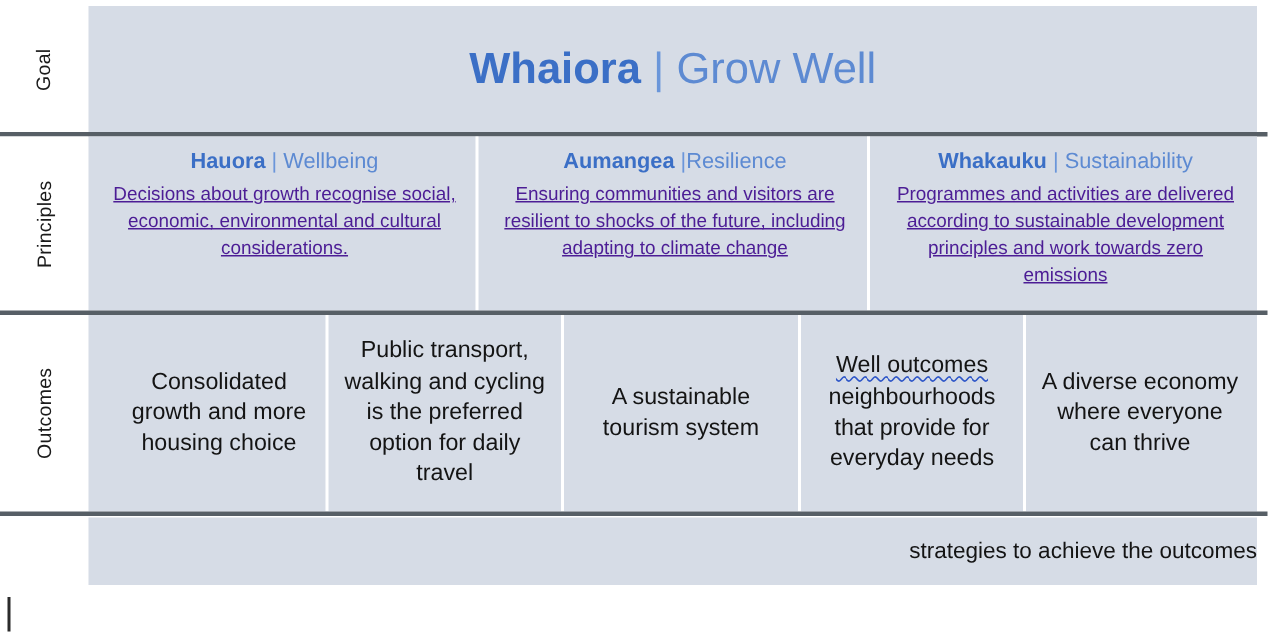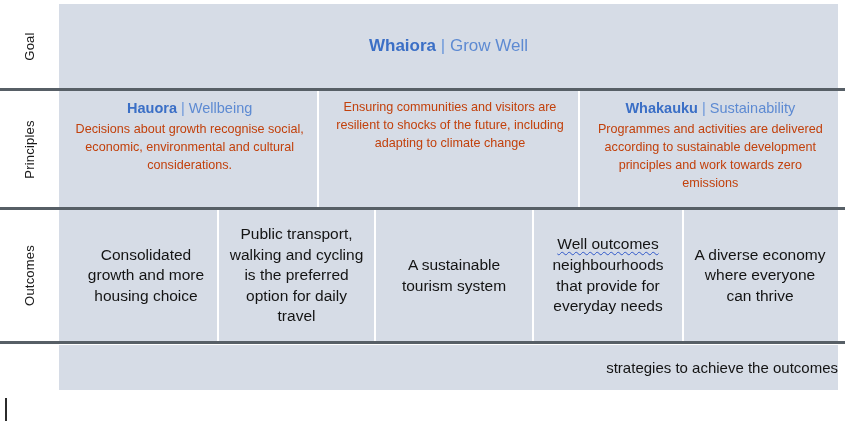--- a/index.html
+++ b/index.html
@@ -57,21 +57,21 @@
 
   
   #goal-panel {
     left: 59px; top: 4px;
     width: 779px; height: 84px;
     display: flex;
     align-items: center;
     justify-content: center;
   }
   #goal-title {
-    font-size: 17px;
+    font-size: 29px;
     text-align: center;
     line-height: 1.2;
   }
   #goal-title .strong {
     font-weight: bold;
     color: #3b6fc6;
   }
   #goal-title .sep {
     color: #6a96da;
     font-weight: normal;
@@ -105,21 +105,22 @@
     color: #3b6fc6;
   }
   .principle-head .sep { color: #6a96da; }
   .principle-head .light {
     color: #5d8ad2;
     font-weight: normal;
   }
   .principle-body {
     font-size: 12.6px;
     line-height: 1.44;
-    color: #c2410c;
+    color: #4c1d95;
+    text-decoration: underline;
   }
 
   
   #outcomes-panel {
     left: 59px; top: 210px;
     width: 779px; height: 131px;
     display: flex;
   }
   .outcome-cell {
     box-sizing: border-box;
@@ -193,20 +194,23 @@
   <div class="panel" id="principles-panel">
 
     <div class="principle-cell">
       <div class="principle-head">
         <span class="strong">Hauora</span><span class="sep">&nbsp;</span><span class="sep">|</span><span class="light">&nbsp;</span><span class="light">Wellbeing</span>
       </div>
       <div class="principle-body">Decisions about growth recognise social, economic, environmental and cultural considerations.</div>
     </div>
 
     <div class="principle-cell">
+      <div class="principle-head">
+        <span class="strong">Aumangea</span><span class="sep">&nbsp;</span><span class="sep">|</span><span class="light">Resilience</span>
+      </div>
       <div class="principle-body">Ensuring communities and visitors are resilient to shocks of the future, including adapting to climate change</div>
     </div>
 
     <div class="principle-cell">
       <div class="principle-head">
         <span class="strong">Whakauku</span><span class="sep">&nbsp;</span><span class="sep">|</span><span class="light">&nbsp;</span><span class="light">Sustainability</span>
       </div>
       <div class="principle-body">Programmes and activities are delivered according to sustainable development principles and work towards zero emissions</div>
     </div>
 

